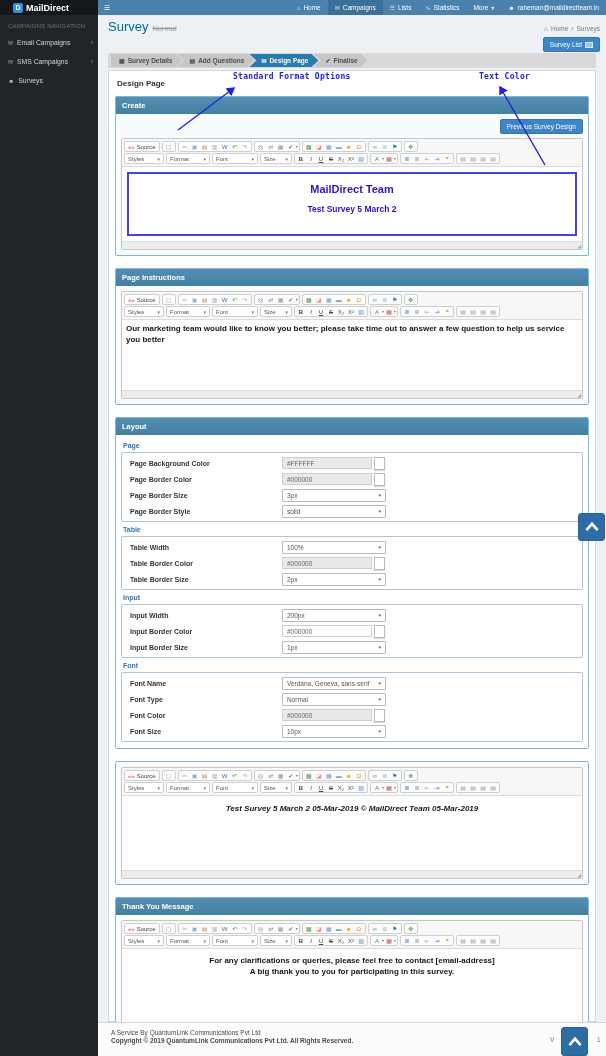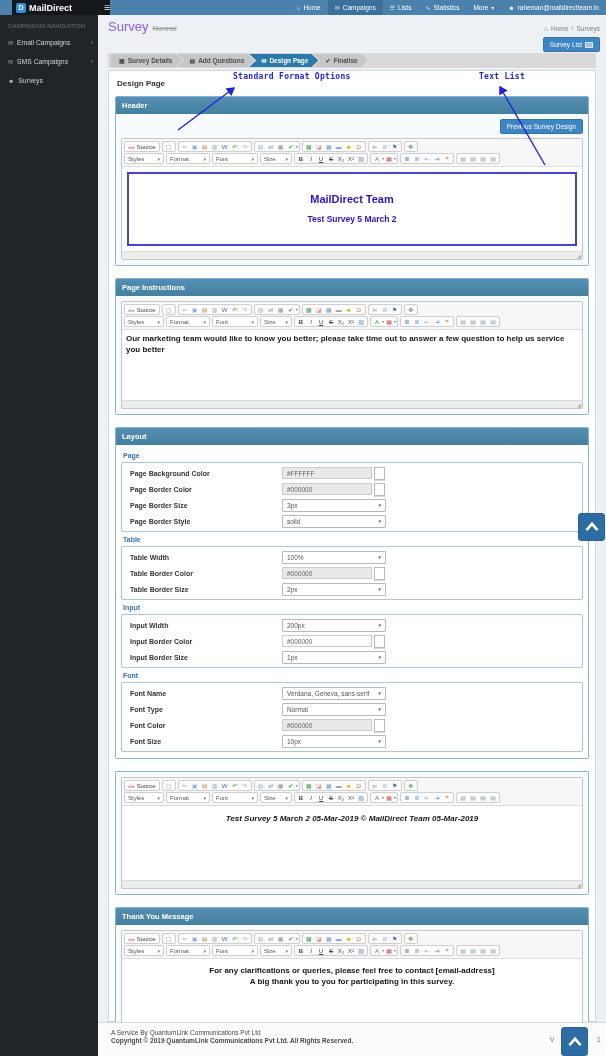--- a/index.html
+++ b/index.html
@@ -8,32 +8,32 @@
 
   
   .sidebar { position:absolute; left:0; top:0; width:98px; height:1056px; background:#222528; z-index:2; }
   .side-head { padding:8px 6px 4px 8px; color:#6f757c; font-size:6px; letter-spacing:.2px; }
   .side-item { display:flex; align-items:center; gap:4px; padding:6px 5px 6px 8px; color:#cfd4d8; font-size:6.8px; cursor:pointer; }
   .side-item .si-ic { font-size:6px; color:#aab1b7; }
   .side-item .chev { margin-left:auto; font-size:7px; color:#8a9097; }
 
   
   .navbar { position:absolute; left:0; top:0; width:606px; height:15px; background:#4a82ad; z-index:3; }
-  .brand { position:absolute; left:12px; top:0; width:98px; height:15px; background:#14171b; display:flex; align-items:center; gap:3px; padding-left:4px; }
+  .brand { position:absolute; left:0; top:0; width:98px; height:15px; background:#14171b; display:flex; align-items:center; gap:3px; padding-left:13px; }
   .brand-badge { width:10px; height:10px; background:#2f8fe0; border-radius:2px; color:#fff; font-size:7px; font-weight:bold; display:flex; align-items:center; justify-content:center; }
   .brand-text { color:#fff; font-weight:bold; font-size:9px; }
   .hamburger { position:absolute; left:104px; top:0; height:15px; display:flex; align-items:center; color:#fff; font-size:7px; cursor:pointer; }
   .nav-items { position:absolute; right:0; top:0; height:15px; display:flex; }
   .nav-item { display:flex; align-items:center; gap:3px; padding:0 7px; color:#fff; font-size:6.5px; cursor:pointer; }
   .nav-item.active { background:#3a7099; }
   .nav-item .ni-ic { font-size:6px; opacity:.9; }
 
   
   .page-title { position:absolute; left:108px; top:19px; display:flex; align-items:baseline; gap:4px; }
-  .page-title .t { font-size:13px; color:#8b5cf6; }
+  .page-title .t { font-size:13px; color:#0369a1; }
   .page-title .s { font-size:7.5px; color:#999; }
   .breadcrumb { position:absolute; right:6px; top:25px; display:flex; align-items:center; gap:3px; font-size:6.5px; color:#7a7a7a; }
   .btn-blue { background:#3d85c4; color:#fff; border:1px solid #35779f; border-radius:2px; font-size:6.5px; display:inline-flex; align-items:center; gap:3px; cursor:pointer; font-family:inherit; }
   .survey-list { position:absolute; right:6px; top:37px; padding:3px 6px; }
   .sl-ic { display:inline-block; width:8px; height:6px; background:#9fc3de; border:1px solid #d6e6f2; }
 
   
   .wizard { position:absolute; left:108px; top:53px; width:488px; height:15px; background:#d9d9d9; display:flex; align-items:center; padding-left:3px; z-index:2; }
   .step { display:flex; align-items:center; gap:3px; height:13px; padding:0 10px 0 12px; background:#c6c6c6; color:#4d4d4d; font-size:6.5px; font-weight:bold; margin-right:-5px; cursor:pointer;
           clip-path:polygon(0 0, calc(100% - 7px) 0, 100% 50%, calc(100% - 7px) 100%, 0 100%, 7px 50%); }
@@ -61,21 +61,21 @@
   .tb-group { display:flex; align-items:center; border:1px solid #cfcfcf; border-radius:2px; background:#fcfcfc; padding:0 1px; margin-right:2px; height:11px; }
   .tb-btn { width:10px; height:9px; display:flex; align-items:center; justify-content:center; font-size:6px; line-height:1; cursor:pointer; }
   .tb-src { display:flex; align-items:center; gap:2px; border:1px solid #cfcfcf; border-radius:2px; background:#fcfcfc; height:11px; padding:0 3px; font-size:6px; color:#444; margin-right:2px; cursor:pointer; font-family:inherit; }
   .tb-dd { display:flex; align-items:center; justify-content:space-between; border:1px solid #cfcfcf; border-radius:2px; background:#fff; height:11px; padding:0 3px; font-size:6px; color:#555; margin-right:2px; cursor:pointer; }
   .tb-dd .dc { font-size:5px; color:#777; margin-left:3px; }
   .b { font-weight:bold; } .i { font-style:italic; } .u { text-decoration:underline; } .s { text-decoration:line-through; }
   .ck-content { background:#fff; padding:4px; }
   .ck-foot { height:8px; background:#ededed; border-top:1px solid #ddd; position:relative; }
   .ck-foot:after { content:"◢"; position:absolute; right:1px; bottom:0; font-size:5px; color:#aaa; }
 
-  .hdr-box { border:2px solid #4444cc; margin:1px; padding:19px 4px 20px; text-align:center; }
+  .hdr-box { border:2px solid #4444cc; margin:1px; padding:9px 4px 20px; text-align:center; }
   .hdr-l1 { font-size:11px; font-weight:bold; color:#2d12c4; }
   .hdr-l2 { font-size:8.5px; font-weight:bold; color:#2d12c4; margin-top:9px; }
   .instr-txt { font-size:8px; font-weight:bold; color:#151515; line-height:1.35; min-height:62px; }
   .foot-txt { font-size:8px; font-weight:bold; font-style:italic; color:#151515; text-align:center; padding-top:4px; min-height:66px; }
   .ty-txt { font-size:8px; font-weight:bold; color:#151515; text-align:center; line-height:1.4; padding-top:2px; min-height:66px; }
 
   
   .lay-bd { padding:3px 5px 6px; background:#fff; }
   .sec-label { color:#3674ae; font-weight:bold; font-size:7px; margin:4px 0 3px 2px; }
   .sec-box { border:1px solid #a9c6da; border-radius:2px; padding:2px 0; }
@@ -181,21 +181,21 @@
     <div class="step">
       <span class="st-ic">✔</span>
       <span>Finalise</span>
     </div>
   </div>
 
 <div class="card">
   <div class="design-heading">Design Page</div>
 
   <div class="panel">
-    <div class="panel-hd">Header</div>
+    <div class="panel-hd">Create</div>
     <div class="panel-bd">
       <div class="btn-row">
         <button class="btn-blue prev-design">
           <span>Previous Survey Design</span>
         </button>
       </div>
       <div class="editor">
         <div class="ck-toolbar">
             <div class="tb-row">
               <button class="tb-src">
@@ -713,21 +713,21 @@
           </div>
         </div>
         <div class="ck-foot"></div>
       </div>
     </div>
   </div>
 
 </div>
 
 <span class="ann" style="left:233px;top:72px;">Standard Format Options</span>
-<span class="ann" style="left:479px;top:72px;">Text List</span>
+<span class="ann" style="left:479px;top:72px;">Text Color</span>
 <svg class="ann-svg">
   <defs>
     <marker id="ah" markerWidth="7" markerHeight="7" refX="5" refY="3.5" orient="auto">
       <path d="M0,0 L6,3.5 L0,7 z" fill="#2222dd"></path>
     </marker>
   </defs>
   <line x1="70" y1="60" x2="126" y2="18" stroke="#2222dd" stroke-width="1.4" marker-end="url(#ah)"></line>
   <line x1="437" y1="95" x2="392" y2="17" stroke="#2222dd" stroke-width="1.4" marker-end="url(#ah)"></line>
 </svg>
 

